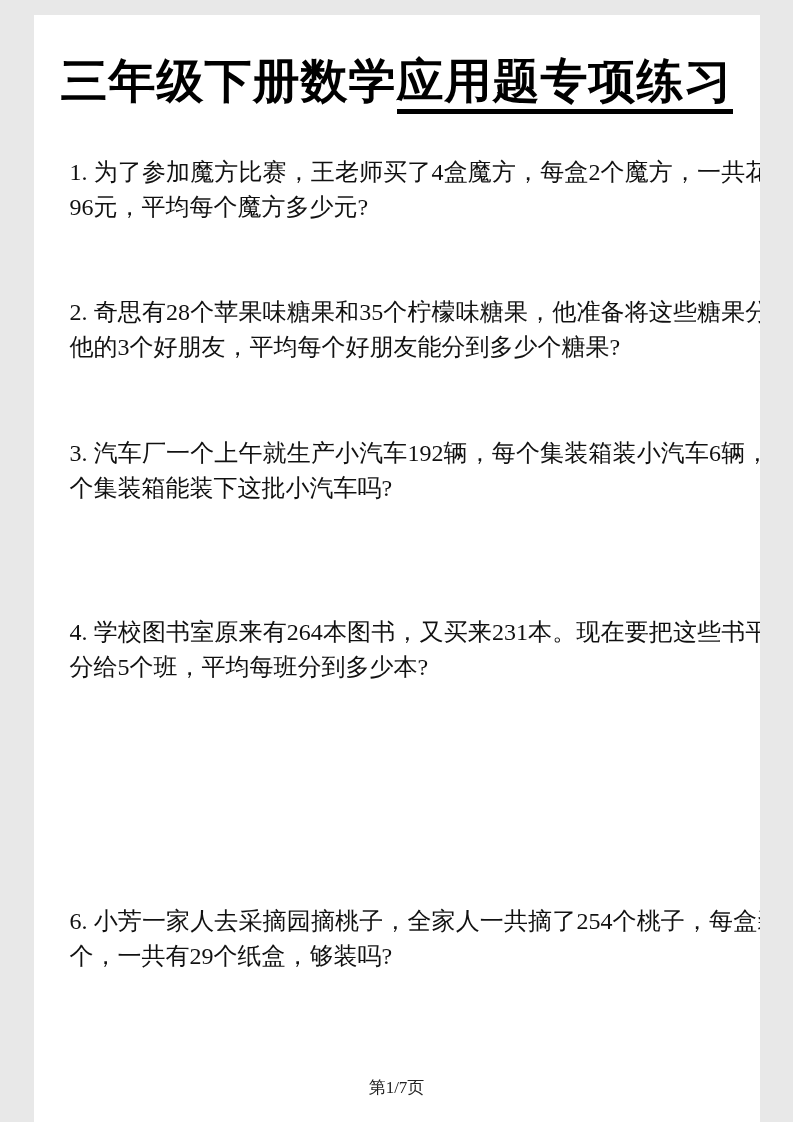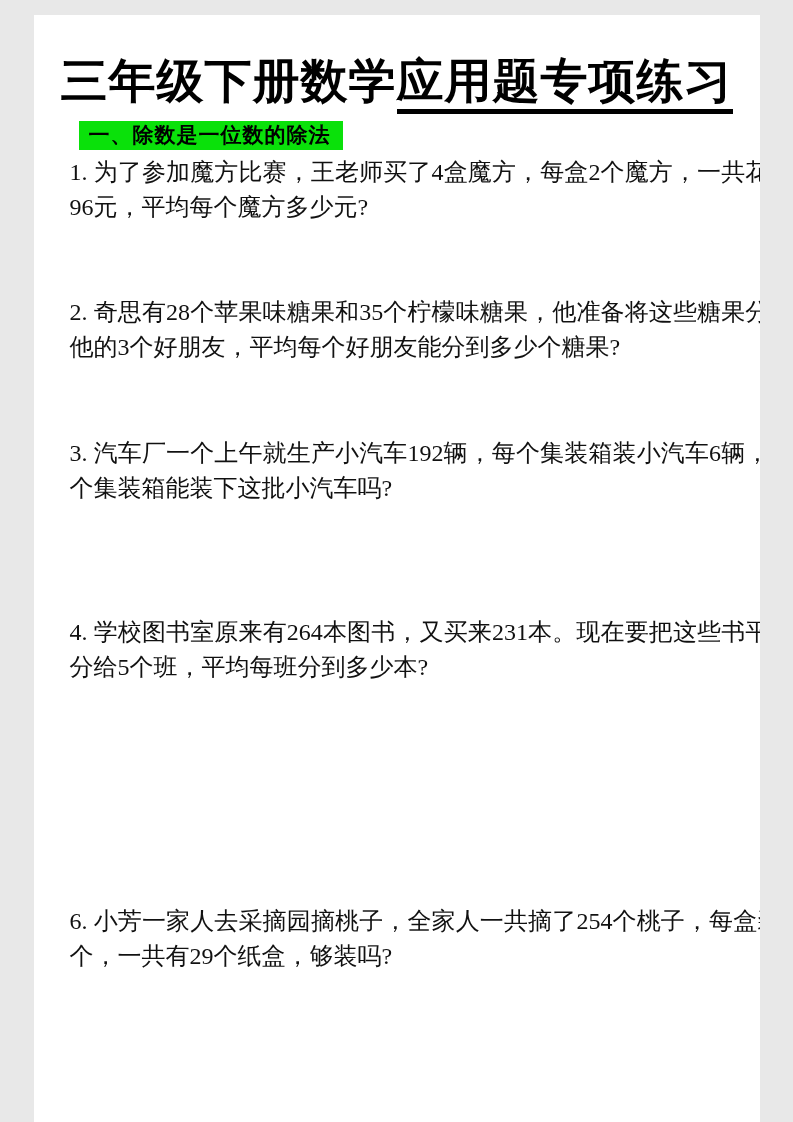--- a/index.html
+++ b/index.html
@@ -74,27 +74,27 @@
     color: #222222;
   }
 </style>
 </head>
 <body>
 
 <div class="page">
 
   <h1 class="title"><span>三年级下册数学</span><span class="underlined">应用题专项练习</span></h1>
 
-  <div class="section-header">一、除数是一位数的除法</div>
 
   <div class="problem problem-1">1. 为了参加魔方比赛，王老师买了4盒魔方，每盒2个魔方，一共花了96元，平均每个魔方多少元?</div>
 
   <div class="problem problem-2">2. 奇思有28个苹果味糖果和35个柠檬味糖果，他准备将这些糖果分给他的3个好朋友，平均每个好朋友能分到多少个糖果?</div>
 
   <div class="problem problem-3">3. 汽车厂一个上午就生产小汽车192辆，每个集装箱装小汽车6辆，28个集装箱能装下这批小汽车吗?</div>
 
   <div class="problem problem-4">4. 学校图书室原来有264本图书，又买来231本。现在要把这些书平均分给5个班，平均每班分到多少本?</div>
 
 
   <div class="problem problem-6">6. 小芳一家人去采摘园摘桃子，全家人一共摘了254个桃子，每盒装8个，一共有29个纸盒，够装吗?</div>
 
+  <div class="footer">第1/7页</div>
 
 </div>
 
 </body></html>

